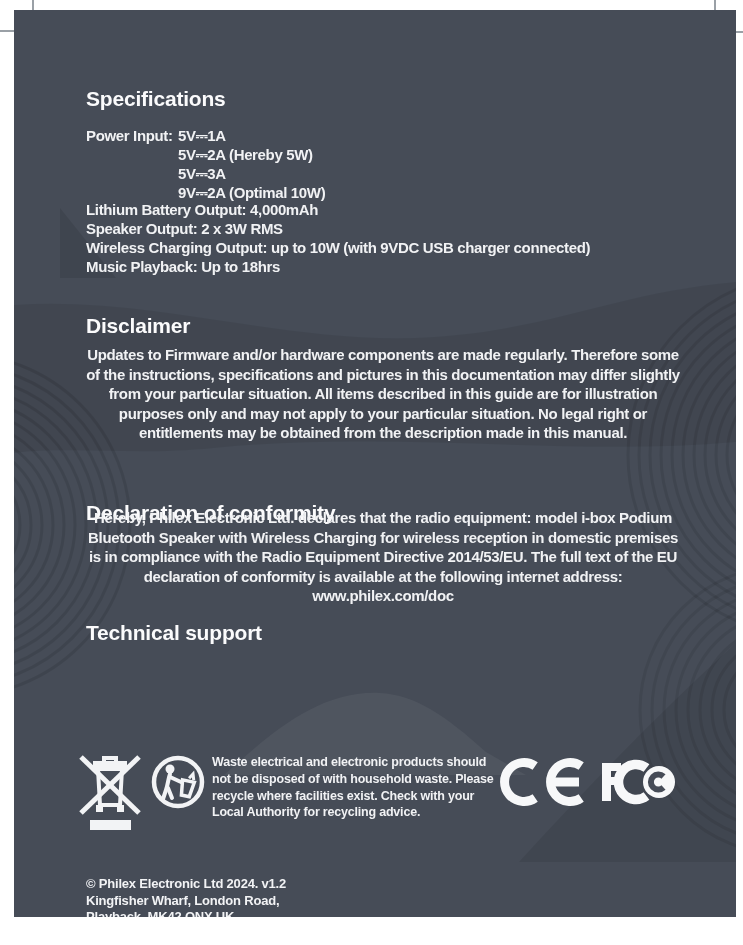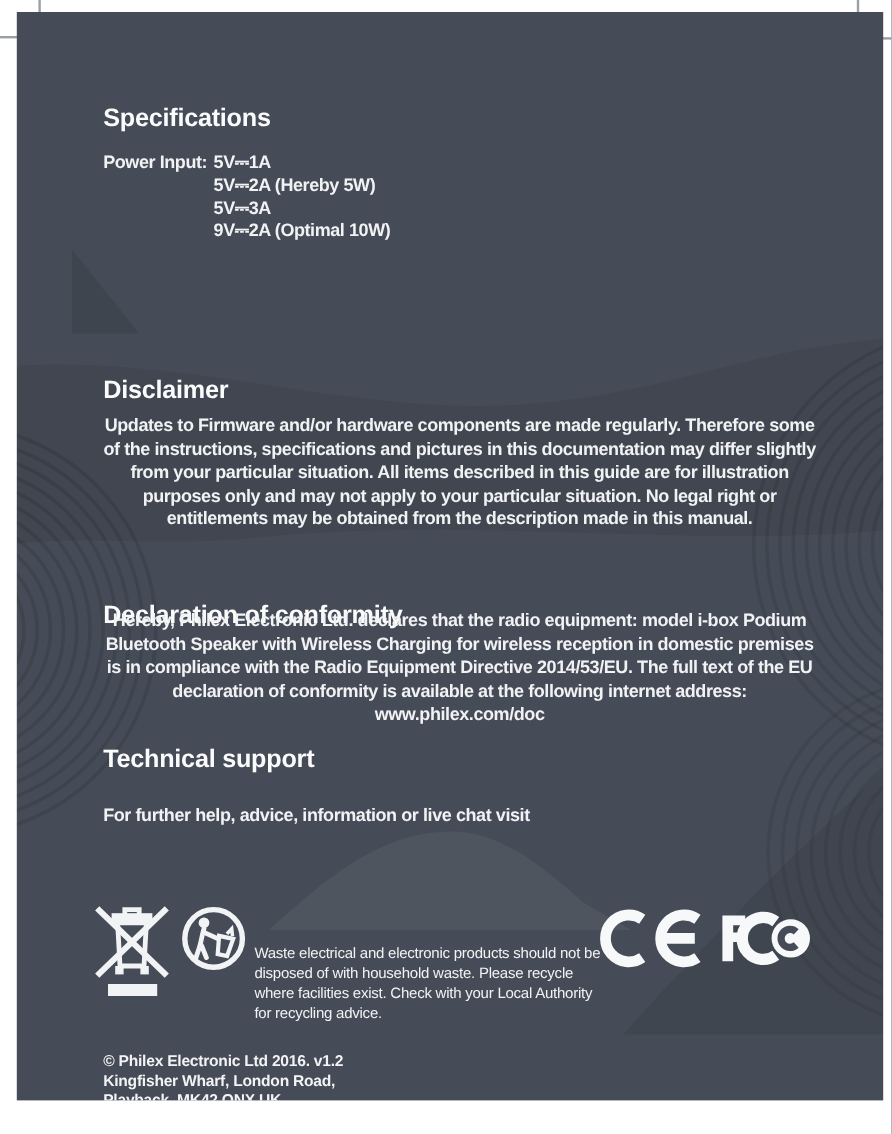--- a/index.html
+++ b/index.html
@@ -20,22 +20,22 @@
   }
   .body-text{
     font-size:15px;line-height:19.5px;font-weight:600;
     letter-spacing:-0.35px;color:#f1f2f4;margin:0;
   }
   .spec-line{height:19px;line-height:19px;white-space:nowrap;}
   .power-row{display:flex;}
   .power-label{width:92px;flex:0 0 92px;}
   .para{width:594px;text-align:center;}
   .notice-text{
-    font-size:12.5px;line-height:16.8px;font-weight:400;
-    letter-spacing:-0.2px;width:292px;color:#f1f2f4;margin-top:32px;
+    font-size:12.5px;line-height:16.8px;font-weight:700;
+    letter-spacing:-0.2px;width:292px;color:#f1f2f4;
   }
   .footer-line{font-size:13px;line-height:16.5px;font-weight:600;letter-spacing:-0.2px;white-space:nowrap;}
   .icon-svg{display:block;}
 </style>
 </head>
 <body>
 
 <div class="crop" style="left:32px;top:0;width:2px;height:17px;"></div>
 <div class="crop" style="left:0;top:30px;width:21px;height:2px;"></div>
 <div class="crop" style="left:714px;top:0;width:2px;height:17px;"></div>
@@ -93,36 +93,41 @@
   </section>
   <div class="abs power-row body-text" style="left:72px;top:116px;">
     <div class="power-label spec-line">Power Input:</div>
     <div>
       <div class="spec-line">5V⎓1A</div>
       <div class="spec-line">5V⎓2A (Hereby 5W)</div>
       <div class="spec-line">5V⎓3A</div>
       <div class="spec-line">9V⎓2A (Optimal 10W)</div>
     </div>
   </div>
+  <div class="abs body-text" style="left:72px;top:190px;">
+    <div class="spec-line">Lithium Battery Output: 4,000mAh</div>
+    <div class="spec-line">Speaker Output: 2 x 3W RMS</div>
+    <div class="spec-line">Wireless Charging Output: up to 10W (with 9VDC USB charger connected)</div>
+    <div class="spec-line">Music Playback: Up to 18hrs</div>
+  </div>
 
   <section class="abs" style="left:72px;top:305px;">
     <h2 class="sec-heading">Disclaimer</h2>
   </section>
   <p class="abs body-text para" style="left:72px;top:335px;">Updates to Firmware and/or hardware components are made regularly. Therefore some of the instructions, specifications and pictures in this documentation may differ slightly from your particular situation. All items described in this guide are for illustration purposes only and may not apply to your particular situation. No legal right or entitlements may be obtained from the description made in this manual.</p>
 
   <section class="abs" style="left:72px;top:492px;">
     <h2 class="sec-heading">Declaration of conformity</h2>
   </section>
   <p class="abs body-text para" style="left:72px;top:498px;">Hereby, Philex Electronic Ltd. declares that the radio equipment: model i-box Podium Bluetooth Speaker with Wireless Charging for wireless reception in domestic premises is in compliance with the Radio Equipment Directive 2014/53/EU. The full text of the EU declaration of conformity is available at the following internet address: www.philex.com/doc</p>
 
   <section class="abs" style="left:72px;top:612px;">
     <h2 class="sec-heading">Technical support</h2>
   </section>
   <div class="abs body-text" style="left:72px;top:660px;">
-    <div>For further help, advice, information or live chat visit</div>
   </div>
 
   <svg class="abs icon-svg" style="left:64px;top:741px;" width="64" height="84" viewBox="0 0 64 84" aria-hidden="true">
     <g stroke="#f2f3f5" fill="none" stroke-width="4">
       <rect x="17" y="12" width="30" height="4"></rect>
       <path d="M26,12 L26,7 L38,7 L38,12"></path>
       <path d="M20,18 L44,18 L42,54 L22,54 Z"></path>
     </g>
     <rect x="18" y="54" width="7" height="7" fill="#f2f3f5"></rect>
     <rect x="39" y="54" width="7" height="7" fill="#f2f3f5"></rect>
@@ -156,19 +161,19 @@
   </svg>
 
   <svg class="abs icon-svg" style="left:584px;top:745px;" width="82" height="54" viewBox="0 0 82 54" aria-hidden="true">
     <path d="M4,8 L23,8 L23,16 L13,16 L13,22 L21,22 L21,30 L13,30 L13,46 L4,46 Z" fill="#f7f8f9"></path>
     <path d="M 48.5 13.0 A 17.5 17.5 0 1 0 48.5 41.0" stroke="#f7f8f9" stroke-width="9.5" fill="none"></path>
     <circle cx="61" cy="27" r="16" fill="#f7f8f9"></circle>
     <path d="M 65.5 21.5 A 7.5 7.5 0 1 0 65.5 32.5" stroke="#464c57" stroke-width="6" fill="none"></path>
   </svg>
 
   <div class="abs" style="left:72px;top:866px;">
-    <div class="footer-line">© Philex Electronic Ltd 2016. v1.2</div>
+    <div class="footer-line">© Philex Electronic Ltd 2024. v1.2</div>
     <div class="footer-line">Kingfisher Wharf, London Road,</div>
     <div class="footer-line">Playback, MK42 ONX UK</div>
     <div class="footer-line">Made in Power.</div>
   </div>
 
 </div>
 
 </body></html>

